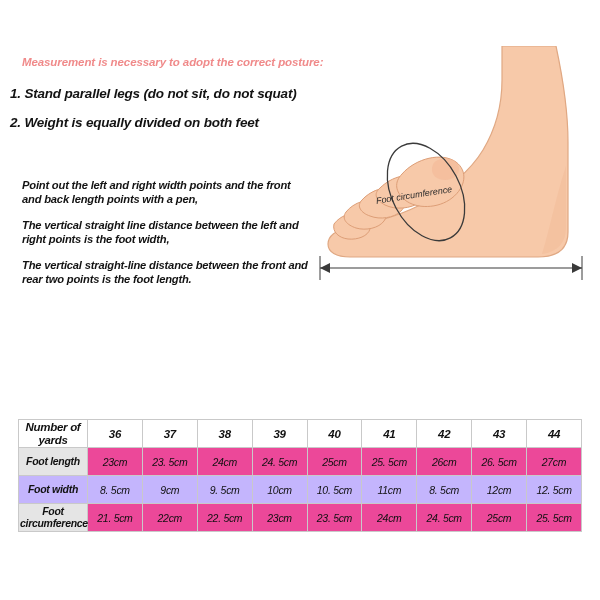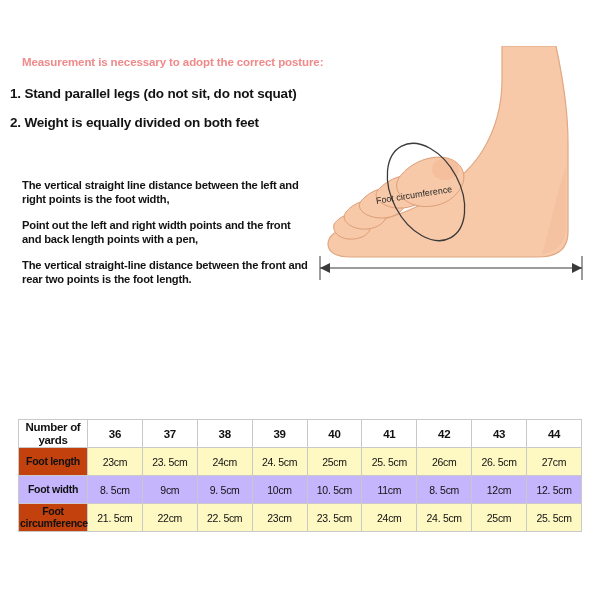--- a/index.html
+++ b/index.html
@@ -12,20 +12,21 @@
     background: #ffffff;
     font-family: "Liberation Sans", sans-serif;
     color: #111111;
     overflow: hidden;
   }
   .page {
     position: relative;
     width: 584px;
     height: 600px;
     box-sizing: border-box;
+    font-style: italic;
   }
 
   
   .headline {
     position: absolute;
     left: 22px;
     top: 56px;
     width: 330px;
     font-size: 11.5px;
     font-weight: bold;
@@ -120,44 +121,44 @@
     background: #ffffff;
   }
   table.sizes td.rowhead {
     font-weight: bold;
     font-size: 10.5px;
     line-height: 1.05;
     background: #ffffff;
     width: 66px;
   }
   table.sizes tr.tint td {
-    background: #fef9c3;
+    background: #ec4899;
   }
   table.sizes tr.tint td.rowhead {
-    background: #c2410c;
+    background: #e5e5e5;
   }
   table.sizes tr.plain td {
     background: #c4b5fd;
   }
 </style>
 </head>
 <body>
 
 <div class="page">
 
   <div class="headline">Measurement is necessary to adopt the correct posture:</div>
 
   <div class="steps">
     <div class="step">1. Stand parallel legs (do not sit, do not squat)</div>
     <div class="step">2. Weight is equally divided on both feet</div>
   </div>
 
   <div class="notes">
+    <div class="note">Point out the left and right width points and the front and back length points with a pen,</div>
     <div class="note">The vertical straight line distance between the left and right points is the foot width,</div>
-    <div class="note">Point out the left and right width points and the front and back length points with a pen,</div>
     <div class="note">The vertical straight-line distance between the front and rear two points is the foot length.</div>
   </div>
 
   <div class="foot-figure">
     <svg width="288" height="250" viewBox="0 0 288 250" xmlns="http://www.w3.org/2000/svg">
 
       <path d="M196 0 L196 34 C196 62 189 84 177 104 C165 124 140 146 112 160
                C88 172 62 178 42 182 C30 184 22 190 22 198
                C22 206 30 211 44 211 L232 211 C252 211 262 202 262 186
                L262 96 C262 60 256 28 250 0 Z" fill="#f7c9a9" stroke="#e0a883" stroke-width="1.2"></path>

